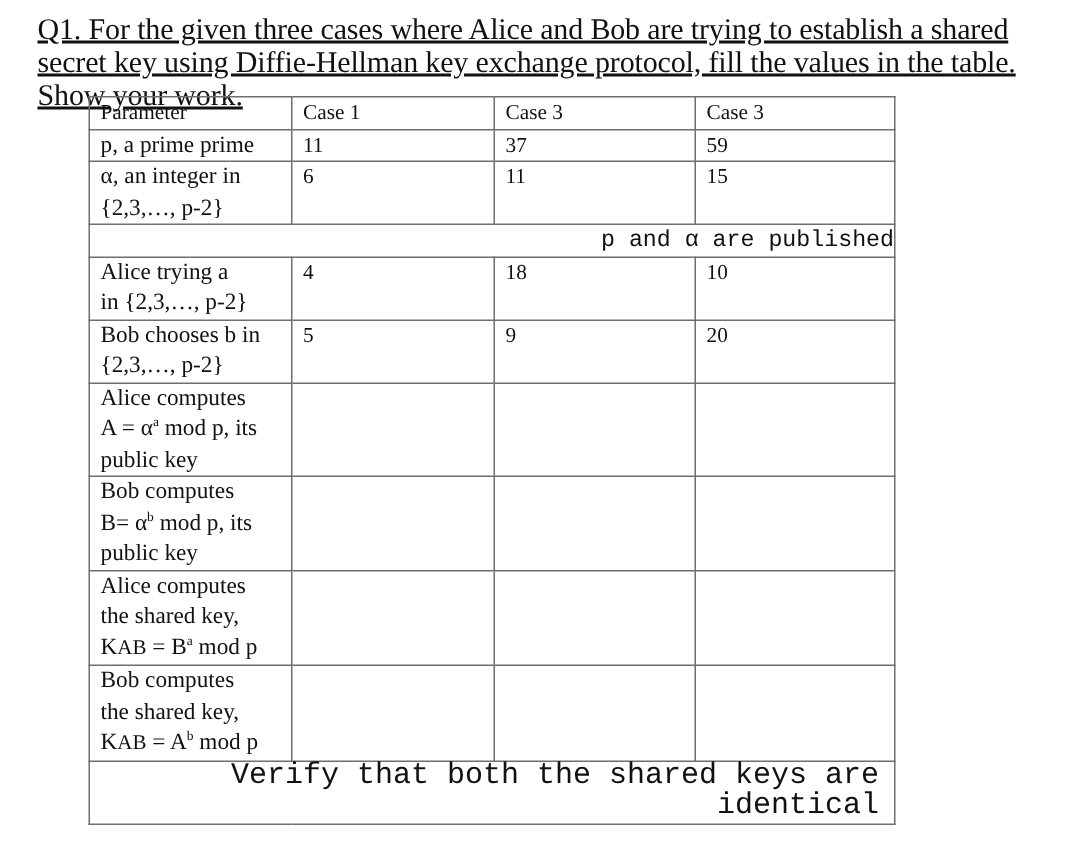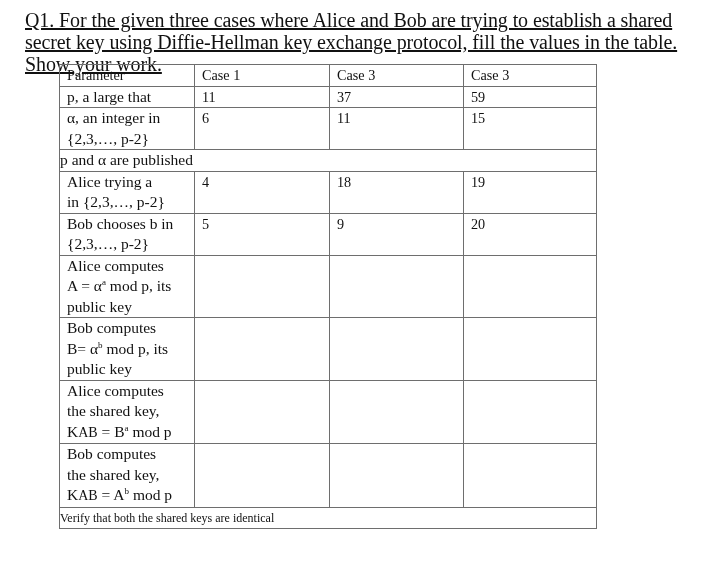--- a/index.html
+++ b/index.html
@@ -4,21 +4,21 @@
 <style>
   html, body { margin:0; padding:0; background:#ffffff; }
   body { width:719px; height:562px; position:relative; overflow:hidden;
          font-family: "Liberation Serif", "DejaVu Serif", serif; color:#111; }
   .question { position:absolute; left:25px; top:9px; width:690px;
               font-size:20px; line-height:22px; letter-spacing:-0.1px;text-decoration:underline; }
   table.dh { position:absolute; left:23px; top:64px; border-collapse:collapse;
              width:472px; table-layout:fixed; font-size:15.5px; line-height:20.5px;margin-left:36px; }
   table.dh td { border:1.3px solid #6e6e6e; padding:0 0 0 7px; vertical-align:top; }
   table.dh td.hdr-small, table.dh td.val { font-size:14.2px; }
-  table.dh td.span { text-align:left; padding:0; }
+  table.dh td.span { text-align:right; padding:0;font-family:Liberation Mono, monospace; }
   .c0 { width:135px; } .c1 { width:135px; } .c2 { width:134px; } .c3 { width:133px; }
   sup { font-size:9px; vertical-align:6px; line-height:0; }
   .sc { font-size:14px; }
 </style>
 </head>
 <body>
 
 <div class="question">Q1. For the given three cases where Alice and Bob are trying to establish a shared secret key using Diffie-Hellman key exchange protocol, fill the values in the table. Show your work.</div>
 
 <table class="dh">
@@ -29,39 +29,39 @@
       <col class="c3">
     </colgroup>
   <tbody>
       <tr style="height:21px">
     <td class="hdr-small">Parameter</td>
     <td class="hdr-small">Case 1</td>
     <td class="hdr-small">Case 3</td>
     <td class="hdr-small">Case 3</td>
   </tr>
   <tr style="height:21px">
-    <td>p, a large that</td>
+    <td>p, a prime prime</td>
     <td class="val">11</td>
     <td class="val">37</td>
     <td class="val">59</td>
   </tr>
   <tr style="height:41px">
     <td><span>α, an integer in</span><br><span>{2,3,…, p-2}</span></td>
     <td class="val">6</td>
     <td class="val">11</td>
     <td class="val">15</td>
   </tr>
   <tr style="height:20px">
     <td colspan="4" class="span">p and α are published</td>
   </tr>
   <tr style="height:41px">
     <td><span>Alice trying a</span><br><span>in {2,3,…, p-2}</span></td>
     <td class="val">4</td>
     <td class="val">18</td>
-    <td class="val">19</td>
+    <td class="val">10</td>
   </tr>
   <tr style="height:41px">
     <td><span>Bob chooses b in</span><br><span>{2,3,…, p-2}</span></td>
     <td class="val">5</td>
     <td class="val">9</td>
     <td class="val">20</td>
   </tr>
   <tr style="height:62px">
     <td><span>Alice computes</span><br><span>A = α</span><sup>a</sup><span> mod p, its</span><br><span>public key</span></td>
     <td class="val"></td>
@@ -80,16 +80,16 @@
     <td class="val"></td>
     <td class="val"></td>
   </tr>
   <tr style="height:62px">
     <td><span>Bob computes</span><br><span>the shared key,</span><br><span>K</span><span class="sc">AB</span><span> = A</span><sup>b</sup><span> mod p</span></td>
     <td class="val"></td>
     <td class="val"></td>
     <td class="val"></td>
   </tr>
   <tr style="height:20px">
-    <td colspan="4" class="span" style="font-size:12px; padding-right:10px">Verify that both the shared keys are identical</td>
+    <td colspan="4" class="span" style="font-size:20px; padding-right:10px">Verify that both the shared keys are identical</td>
   </tr>
 </tbody>
   </table>
 
 </body></html>

